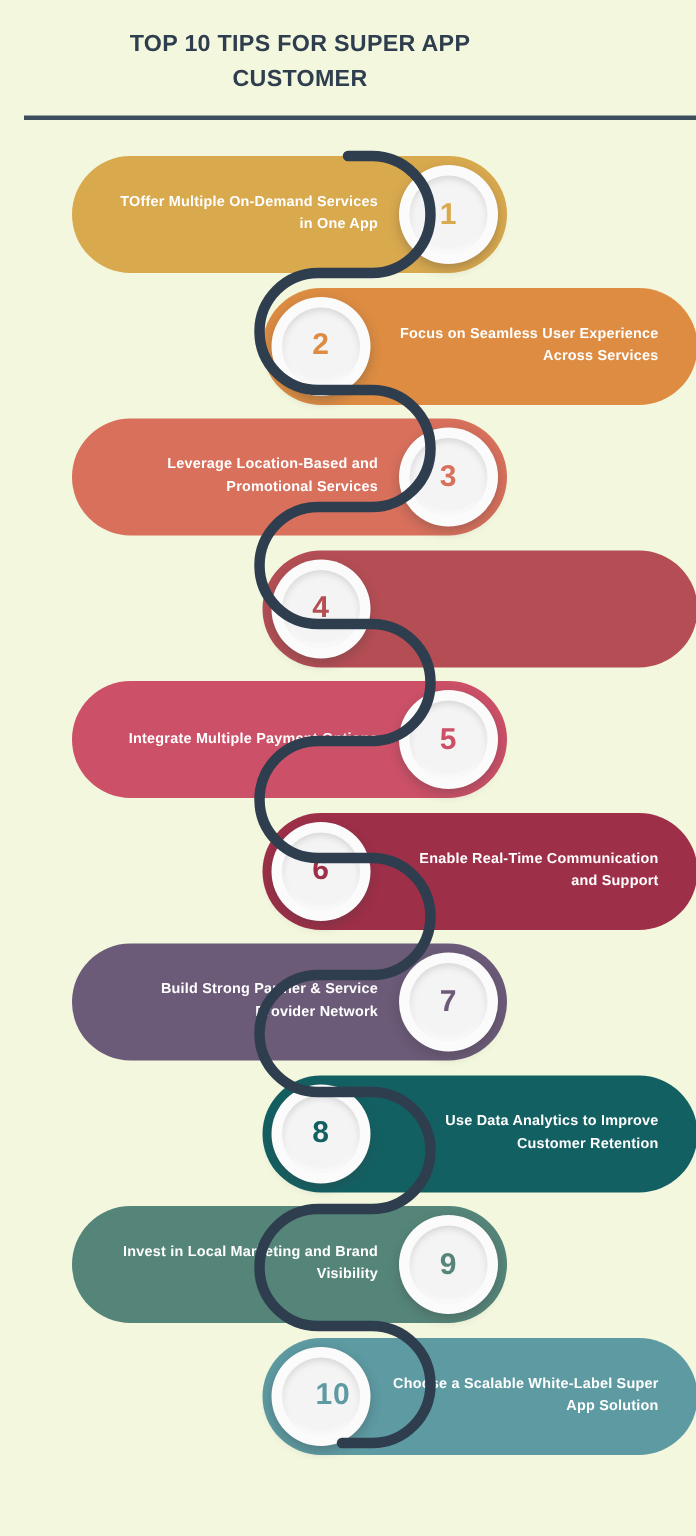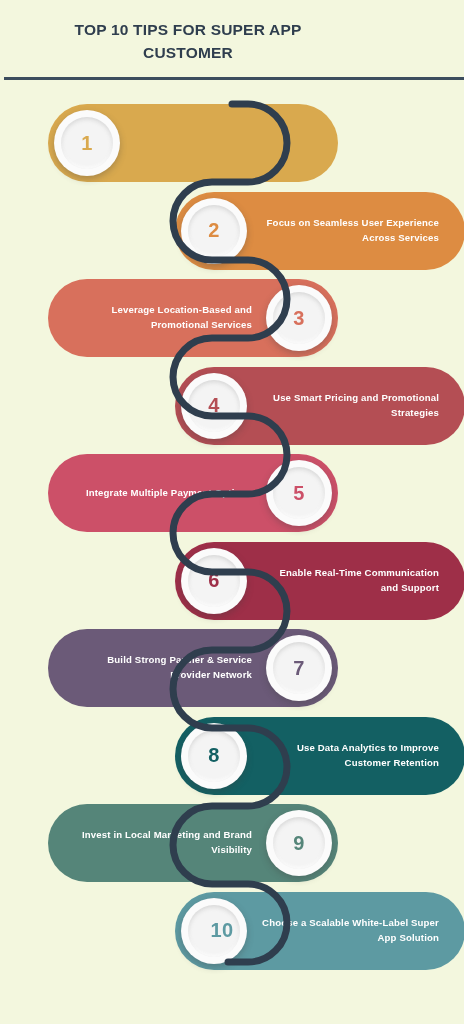--- a/index.html
+++ b/index.html
@@ -10,21 +10,21 @@
     position:relative;
     overflow:hidden;
   }
   #infographic {
     position:relative;
     width:464px;
     height:1024px;
   }
 
   
-  .header { position:absolute; left:4px; top:0; width:368px; }
+  .header { position:absolute; left:16px; top:0; width:368px; }
   .title {
     text-align:center;
     color:#2f3e4e;
     font-weight:bold;
     font-size:15.5px;
     letter-spacing:0.2px;
     line-height:1.5;
     padding:18px 24px 0 24px;
     text-transform:uppercase;
   }
@@ -156,20 +156,21 @@
              L 212 806
              A 39 39 0 0 0 212 884
              L 248 884
              A 39 39 0 0 1 248 962
              L 228 962"></path>
   </svg>
 
   <div class="rows">
       <div class="row left" style="top: 104px;">
         <div class="pill" style="background: rgb(217, 169, 78);">
+          <div class="pill-text">TOffer Multiple On-Demand Services in One App</div>
           <div class="badge">
             <span class="badge-num" style="color: rgb(217, 169, 78);">1</span>
           </div>
         </div>
       </div>
       <div class="row right" style="top: 191.5px;">
         <div class="pill" style="background: rgb(221, 140, 66);">
           <div class="pill-text">Focus on Seamless User Experience Across Services</div>
           <div class="badge">
             <span class="badge-num" style="color: rgb(221, 140, 66);">2</span>
@@ -179,21 +180,20 @@
       <div class="row left" style="top: 279px;">
         <div class="pill" style="background: rgb(216, 112, 92);">
           <div class="pill-text">Leverage Location-Based and Promotional Services</div>
           <div class="badge">
             <span class="badge-num" style="color: rgb(216, 112, 92);">3</span>
           </div>
         </div>
       </div>
       <div class="row right" style="top: 366.5px;">
         <div class="pill" style="background: rgb(180, 78, 84);">
-          <div class="pill-text">Use Smart Pricing and Promotional Strategies</div>
           <div class="badge">
             <span class="badge-num" style="color: rgb(180, 78, 84);">4</span>
           </div>
         </div>
       </div>
       <div class="row left" style="top: 454px;">
         <div class="pill" style="background: rgb(204, 80, 104);">
           <div class="pill-text">Integrate Multiple Payment Options</div>
           <div class="badge">
             <span class="badge-num" style="color: rgb(204, 80, 104);">5</span>

